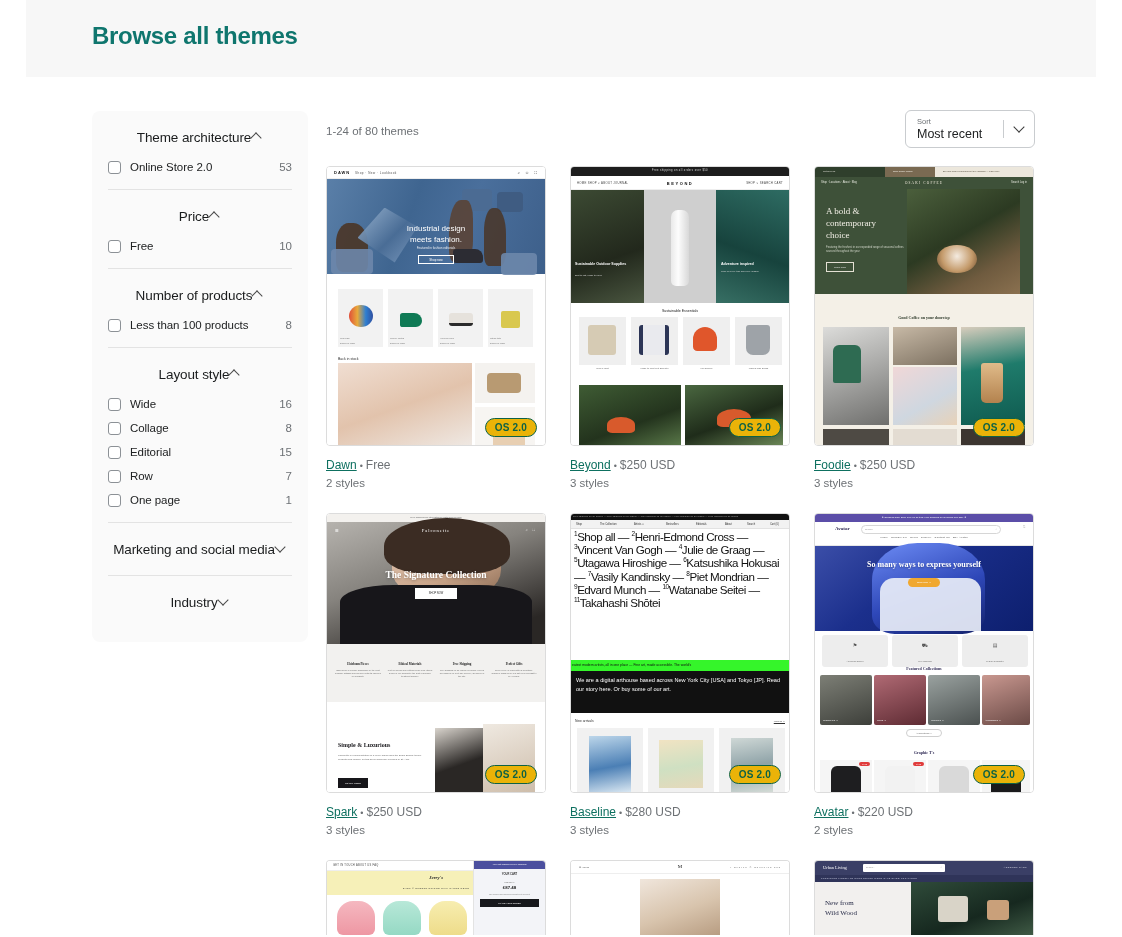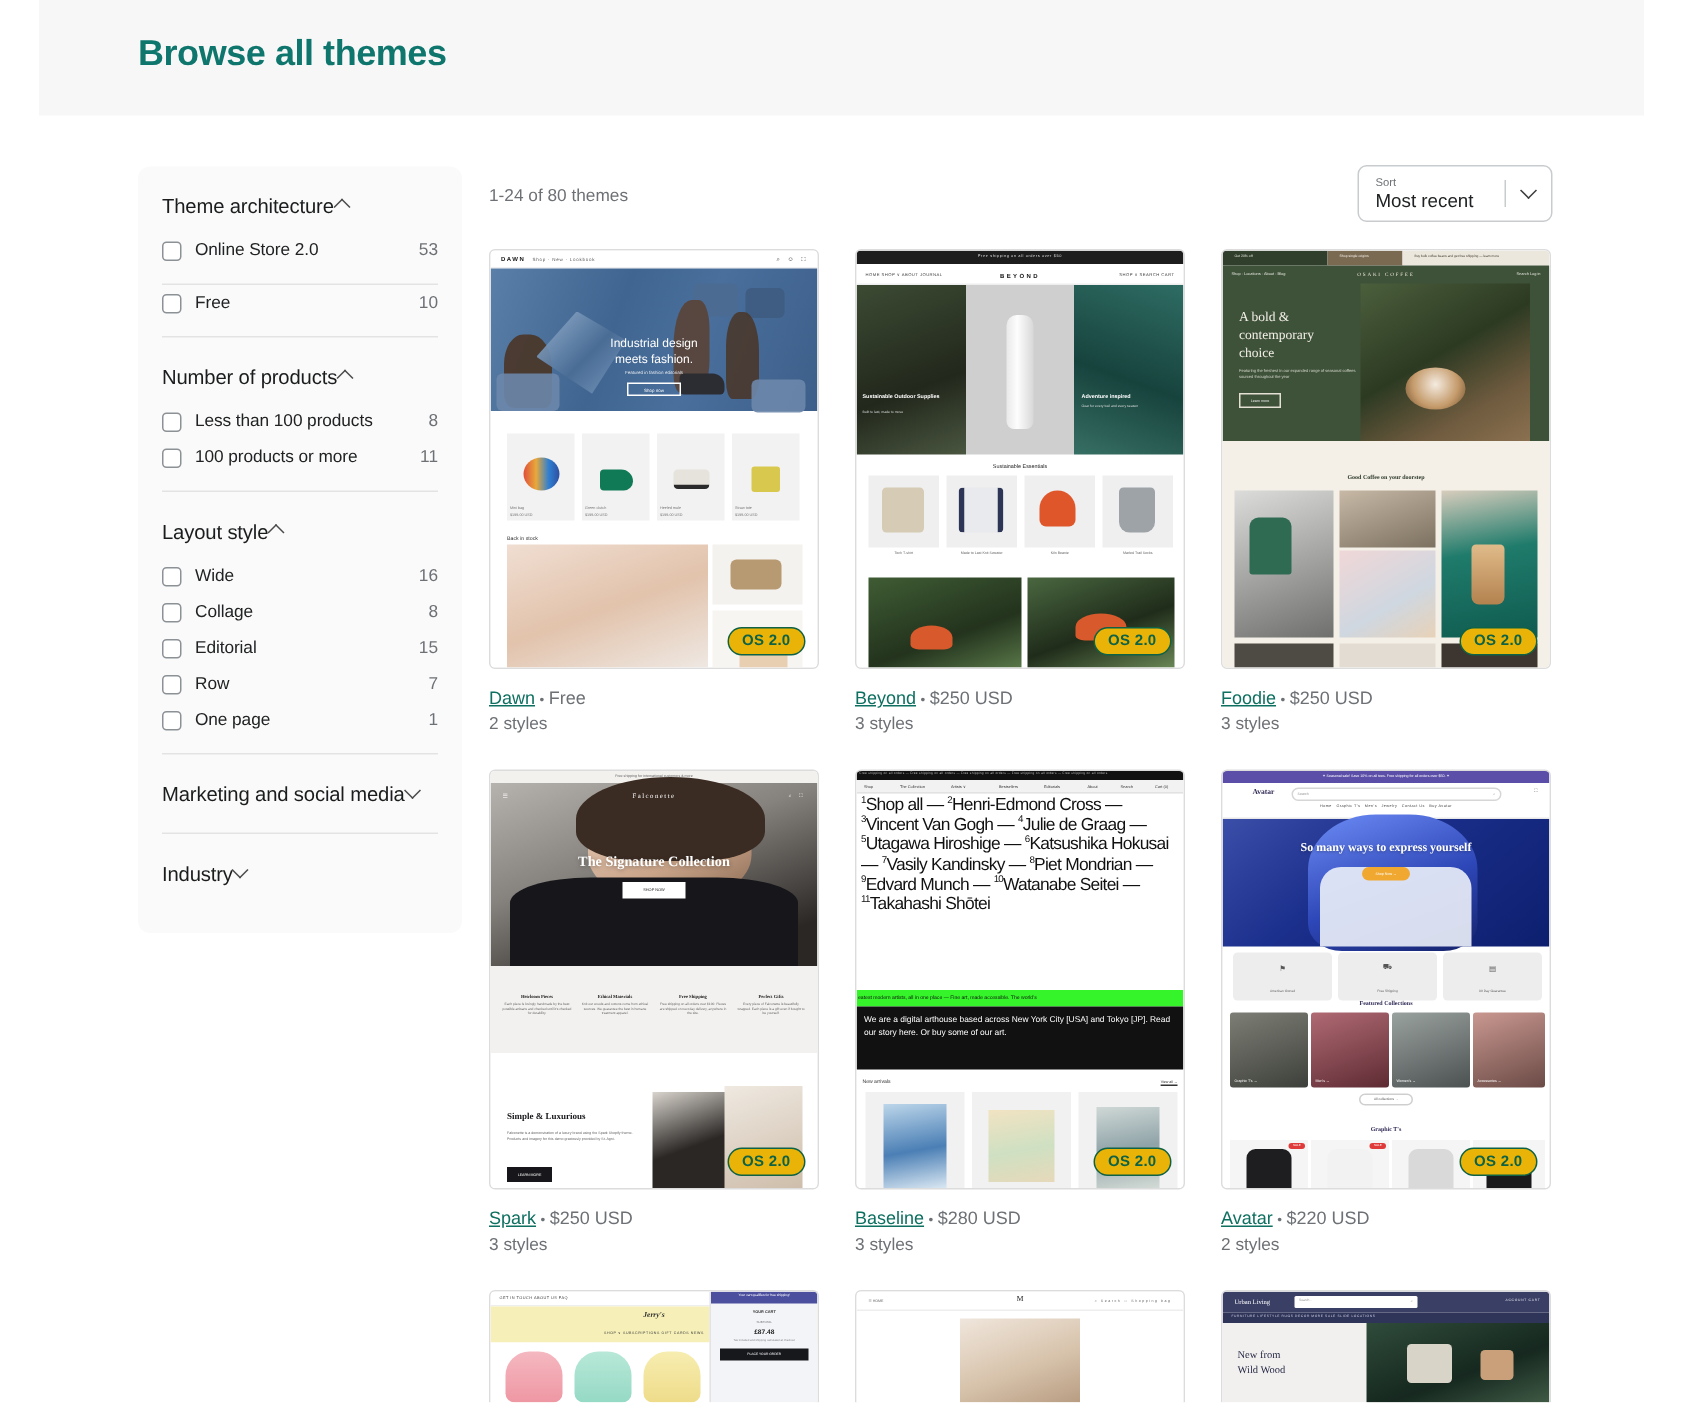--- a/index.html
+++ b/index.html
@@ -28,21 +28,21 @@
 
   
   .sidebar {
     position:absolute; left:92px; top:34px; width:216px;
     background:#fafafa; border-radius:8px;
     padding:0 16px;
   }
   .facet { border-bottom:1px solid #e3e3e3; }
   .facet:last-child { border-bottom:none; }
   .facet-head {
-    display:flex; align-items:center; justify-content:flex-start;
+    display:flex; align-items:center; justify-content:center;
     height:36px; margin-top:8px; cursor:pointer;
   }
   .facet-title { font-size:13.5px; font-weight:400; color:#1a1c1d; letter-spacing:-0.1px; }
   .chev { width:12px; height:12px; position:relative; flex:0 0 12px; }
   .chev::before {
     content:""; position:absolute; left:1px; top:3px;
     width:7px; height:7px; border-left:1.4px solid #4a4a4a; border-top:1.4px solid #4a4a4a;
     transform:rotate(45deg);
   }
   .chev.down::before { top:0px; transform:rotate(225deg); }
@@ -297,44 +297,43 @@
       <div class="facet-body">
         <div class="opt">
           <span class="cbx"></span>
           <span class="opt-label">Online Store 2.0</span>
           <span class="opt-count">53</span>
         </div>
       </div>
     </div>
 
     <div class="facet">
+      <div class="facet-head">
+        <span class="facet-title">Price</span>
+        <span class="chev"></span>
+      </div>
       <div class="facet-body">
         <div class="opt">
           <span class="cbx"></span>
           <span class="opt-label">Free</span>
           <span class="opt-count">10</span>
         </div>
       </div>
     </div>
 
     <div class="facet">
       <div class="facet-head">
         <span class="facet-title">Number of products</span>
         <span class="chev"></span>
       </div>
       <div class="facet-body">
         <div class="opt">
           <span class="cbx"></span>
           <span class="opt-label">Less than 100 products</span>
           <span class="opt-count">8</span>
-        </div>
-        <div class="opt">
-          <span class="cbx"></span>
-          <span class="opt-label">100 products or more</span>
-          <span class="opt-count">11</span>
         </div>
       </div>
     </div>
 
     <div class="facet">
       <div class="facet-head">
         <span class="facet-title">Layout style</span>
         <span class="chev"></span>
       </div>
       <div class="facet-body">

